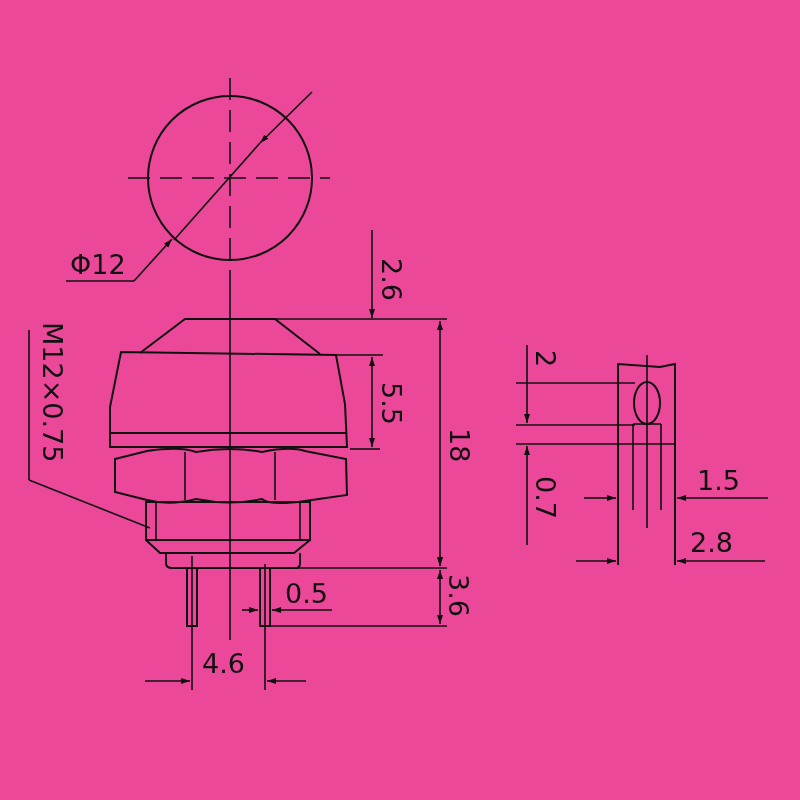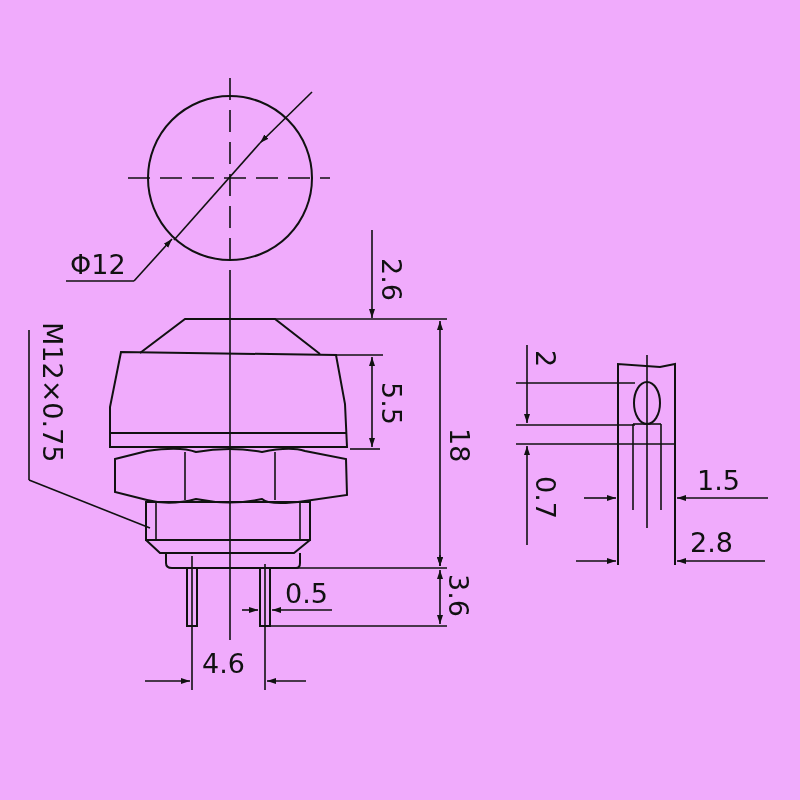--- a/index.html
+++ b/index.html
@@ -1,16 +1,16 @@
 <!DOCTYPE html>
 <html><head>
 <meta charset="utf-8">
 <style>
   html, body { margin:0; padding:0; background:#ffffff; }
-  #canvas { position:relative; width:800px; height:800px; background:#f0abfc; overflow:hidden; }
+  #canvas { position:relative; width:800px; height:800px; background:#ec4899; overflow:hidden; }
   svg { position:absolute; left:0; top:0; }
   .ln { stroke:#111; stroke-width:2; fill:none; }
   .thin { stroke:#111; stroke-width:1.6; fill:none; }
   .dash { stroke:#111; stroke-width:1.6; fill:none; stroke-dasharray:22 10; }
   .lbl { font-family:"DejaVu Sans", sans-serif; font-size:27px; fill:#111; }
 </style>
 </head>
 <body>
 
 <div id="canvas">

